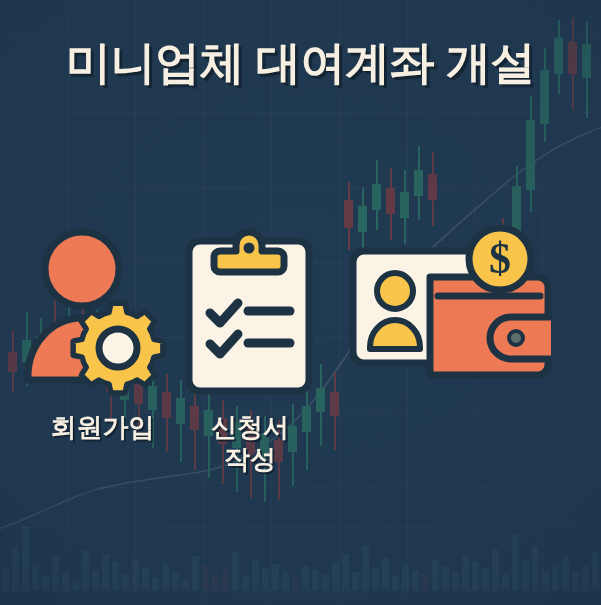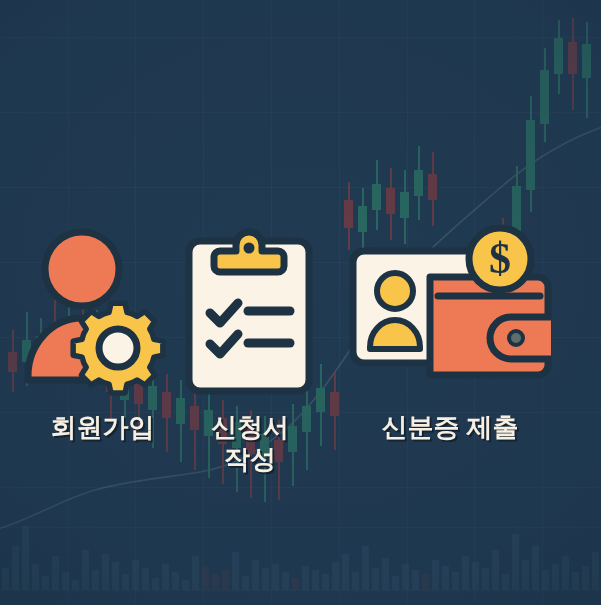--- a/index.html
+++ b/index.html
@@ -311,20 +311,21 @@
         <div class="wick" style="top: 18px; height: 92px; background: rgb(107, 59, 69);"></div>
         <div class="body" style="top: 42px; height: 32px; background: rgb(107, 59, 69);"></div>
       </div>
       <div class="candle" style="left: 582px; top: 0px; width: 9px; height: 605px;">
         <div class="wick" style="top: 22px; height: 96px; background: rgb(42, 107, 98);"></div>
         <div class="body" style="top: 44px; height: 34px; background: rgb(42, 107, 98);"></div>
       </div>
     </div>
   <div class="vignette"></div>
 
+  <div id="title">미니업체 대여계좌 개설</div>
 
   <div id="steps">
 
     <div class="step" style="left:20px;top:18px;">
       <svg width="152" height="175" viewBox="0 0 152 175">
 
         <circle cx="62" cy="46" r="37" fill="#ee7a55" stroke="#1d3344" stroke-width="7"></circle>
 
         <path d="M 8 153 A 54 58 0 0 1 116 153 L 116 157 L 8 157 Z" fill="#ee7a55" stroke="#1d3344" stroke-width="7" stroke-linejoin="round"></path>
 
@@ -367,15 +368,14 @@
 
         <circle cx="152" cy="34" r="31" fill="#f9c44a" stroke="#1d3344" stroke-width="7"></circle>
         <text x="152" y="48" text-anchor="middle" font-size="44" font-weight="bold" font-family="'Liberation Serif', serif" fill="#1d3344">$</text>
       </svg>
     </div>
   </div>
 
   <div class="step-label" style="left:175px;top:412px;width:150px;">신청서
 작성</div>
   <div class="step-label" style="left:10px;top:412px;width:185px;">회원가입</div>
-  <div class="step-label" style="left:340px;top:412px;width:220px;">신분증 제출</div>
 
 </div>
 
 </body></html>

